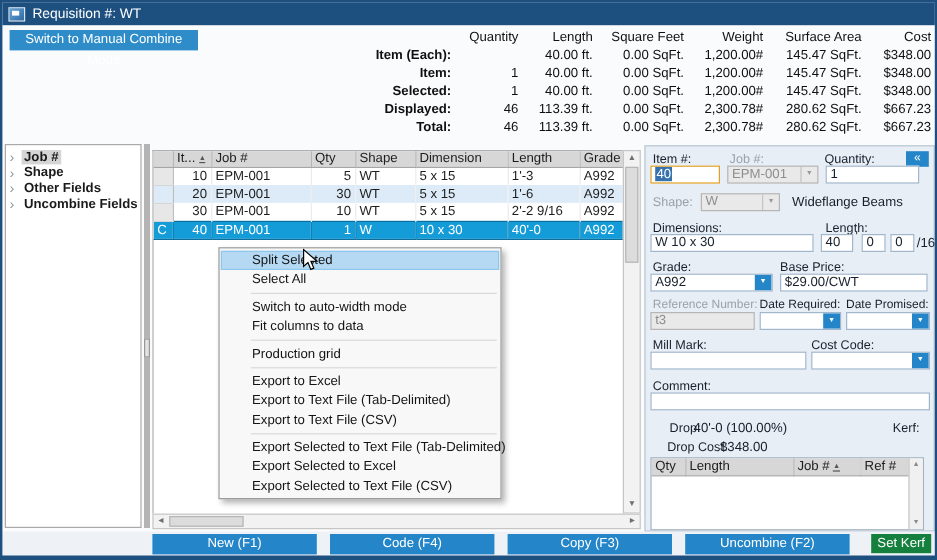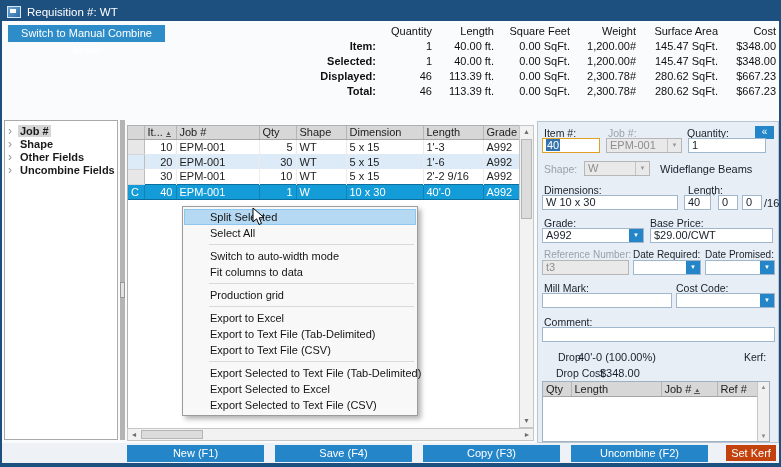--- a/index.html
+++ b/index.html
@@ -86,21 +86,21 @@
 .subgrid { position: absolute; left: 4px; top: 259px; width: 228px; height: 61px; background: #fff; border: 1px solid #9fb0bf; }
 .subgrid table { border-collapse: collapse; table-layout: fixed; width: 214px; }
 .subgrid th { background: #d7d7d7; border-right: 1px solid #b6b6b6; border-bottom: 1px solid #a6a6a6; height: 14px; font-weight: normal; text-align: left; padding: 0 3px; overflow: hidden; white-space: nowrap; font-size: 11px; }
 .sg-scroll { position: absolute; right: 0; top: 0; width: 12px; height: 59px; background: #f0f0f0; border-left: 1px solid #c6c6c6; }
 .sg-scroll .arr { position: absolute; left: 0; width: 11px; height: 10px; color: #8a8a8a; font-size: 6px; line-height: 10px; text-align: center; }
 .sg-scroll .up { top: 0; } .sg-scroll .dn { bottom: 0; }
 
 
 .strip { position: absolute; left: 2px; top: 443px; width: 777px; height: 20px; background: #eef1f5; }
 .bbtn { position: absolute; top: 445px; height: 17px; line-height: 17px; background: #2486c8; color: #fff; text-align: center; width: 137px; }
-.setkerf { position: absolute; left: 726px; top: 445px; width: 50px; height: 16px; line-height: 16px; background: #c2410c; color: #fff; text-align: center; }
+.setkerf { position: absolute; left: 726px; top: 445px; width: 50px; height: 16px; line-height: 16px; background: #15803d; color: #fff; text-align: center; }
 
 .cursor { position: absolute; left: 252px; top: 207px; z-index: 50; }
 </style>
 </head>
 <body>
 
 <div class="titlebar">
   <span class="app-icon"></span>
   <span>Requisition #: WT</span>
 </div>
@@ -119,20 +119,29 @@
     </colgroup>
   <tbody>
       <tr>
     <th></th>
     <th>Quantity</th>
     <th>Length</th>
     <th>Square Feet</th>
     <th>Weight</th>
     <th>Surface Area</th>
     <th>Cost</th>
+  </tr>
+  <tr>
+    <td class="lbl">Item (Each):</td>
+    <td></td>
+    <td>40.00 ft.</td>
+    <td>0.00 SqFt.</td>
+    <td>1,200.00#</td>
+    <td>145.47 SqFt.</td>
+    <td>$348.00</td>
   </tr>
   <tr>
     <td class="lbl">Item:</td>
     <td>1</td>
     <td>40.00 ft.</td>
     <td>0.00 SqFt.</td>
     <td>1,200.00#</td>
     <td>145.47 SqFt.</td>
     <td>$348.00</td>
   </tr>
@@ -371,21 +380,21 @@
       </table>
     <div class="sg-scroll">
       <span class="arr up">▲</span>
       <span class="arr dn">▼</span>
     </div>
   </div>
 </div>
 
 <div class="strip"></div>
 <div class="bbtn" style="left:127px">New (F1)</div>
-<div class="bbtn" style="left:275px">Save (F4)</div>
+<div class="bbtn" style="left:275px">Code (F4)</div>
 <div class="bbtn" style="left:423px">Copy (F3)</div>
 <div class="bbtn" style="left:571px">Uncombine (F2)</div>
 <div class="setkerf">Set Kerf</div>
 
 <svg class="cursor" width="13" height="19" viewBox="0 0 13 19">
   <polygon points="1,1 1,15 4.6,11.8 7,17.5 9.5,16.4 7.1,10.8 12,10.6" fill="#fff" stroke="#000" stroke-width="1"></polygon>
 </svg>
 
 <div class="frame"></div>
 

